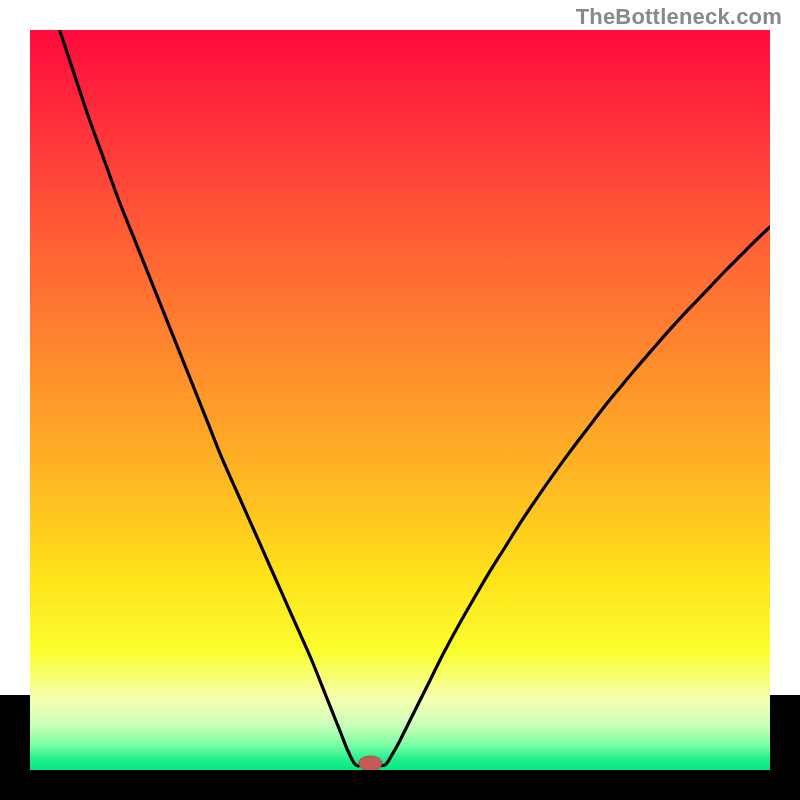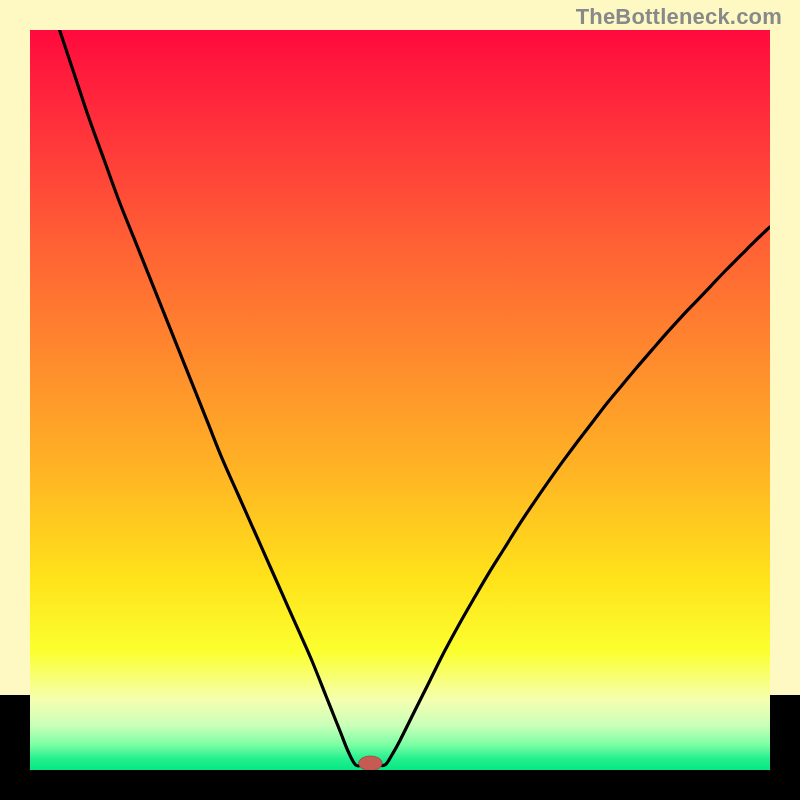--- a/index.html
+++ b/index.html
@@ -7,21 +7,21 @@
     padding: 0;
     width: 800px;
     height: 800px;
     background: #000;
     overflow: hidden;
   }
   .frame {
     position: relative;
     width: 800px;
     height: 695px;
-    background: #fef9c3;
+    background: #ffffff;
   }
   .attribution {
     position: absolute;
     top: 4px;
     right: 18px;
     font-family: Arial, Helvetica, sans-serif;
     font-size: 22px;
     font-weight: 600;
     color: #88898a;
     letter-spacing: 0.2px;

